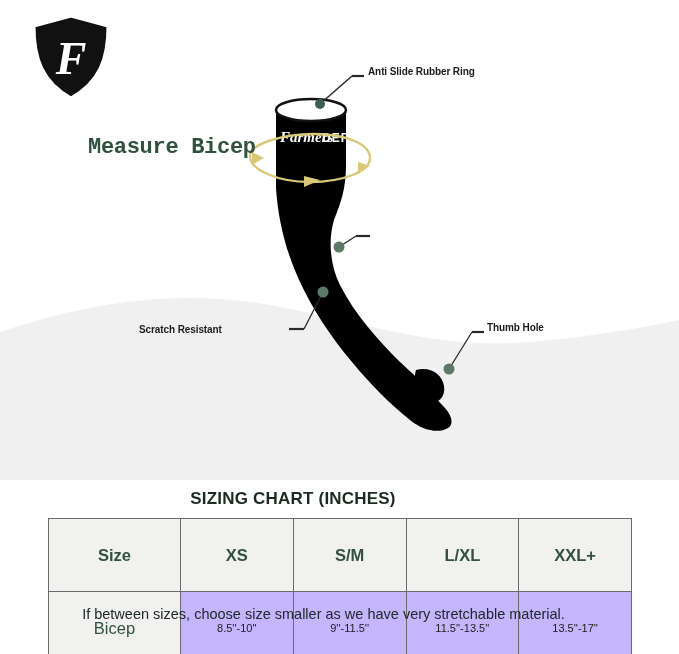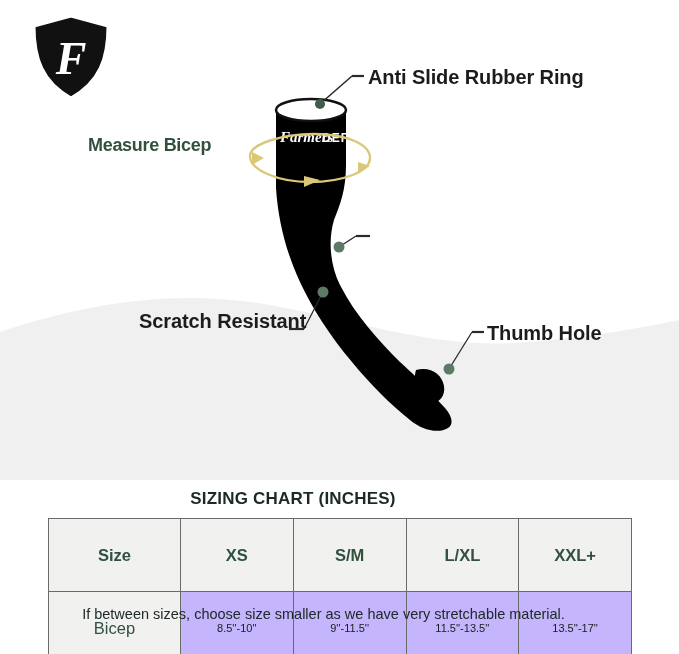--- a/index.html
+++ b/index.html
@@ -48,37 +48,37 @@
     z-index: 2;
   }
 
   
   .callout {
     position: absolute;
     z-index: 6;
     font-family: "Liberation Sans", sans-serif;
     font-weight: bold;
     color: #1c1c1c;
-    font-size: 20px;
+    font-size: 10px;
     letter-spacing: -0.1px;
     white-space: nowrap;
   }
   .callout-anti   { left: 368px; top: 66px; }
   .callout-upf    { left: 375px; top: 223px; }
-  .callout-scratch{ left: 139px; top: 310px; }
+  .callout-scratch{ left: 139px; top: 324px; }
   .callout-thumb  { left: 487px; top: 322px; }
 
   .measure-label {
     position: absolute;
     left: 88px;
     top: 135px;
     z-index: 6;
-    font-family: Liberation Sans, sans-serif;
-    font-weight: bold;
-    font-size: 18px;
+    font-family: Liberation Mono, monospace;
+    font-weight: bold;
+    font-size: 22px;
     color: #31503d;
     letter-spacing: -0.3px;
     white-space: nowrap;
   }
 
   
   .leaders {
     position: absolute;
     left: 0; top: 0;
     width: 679px; height: 654px;

